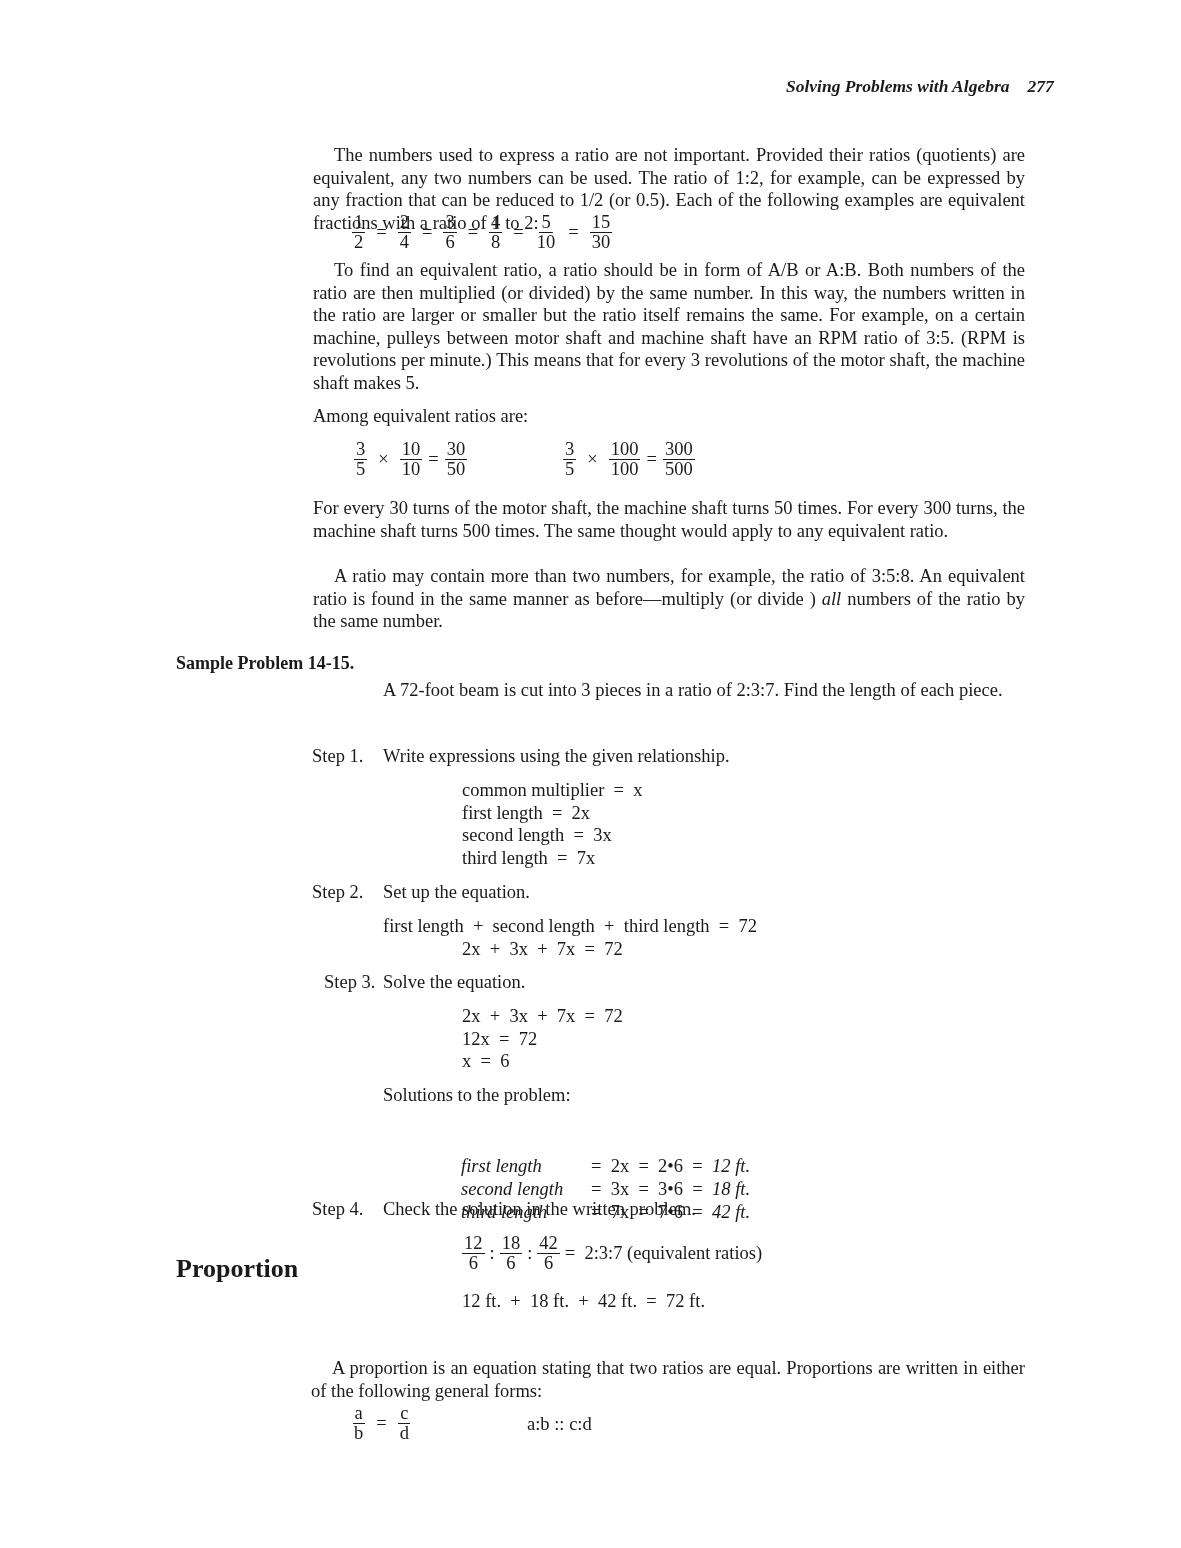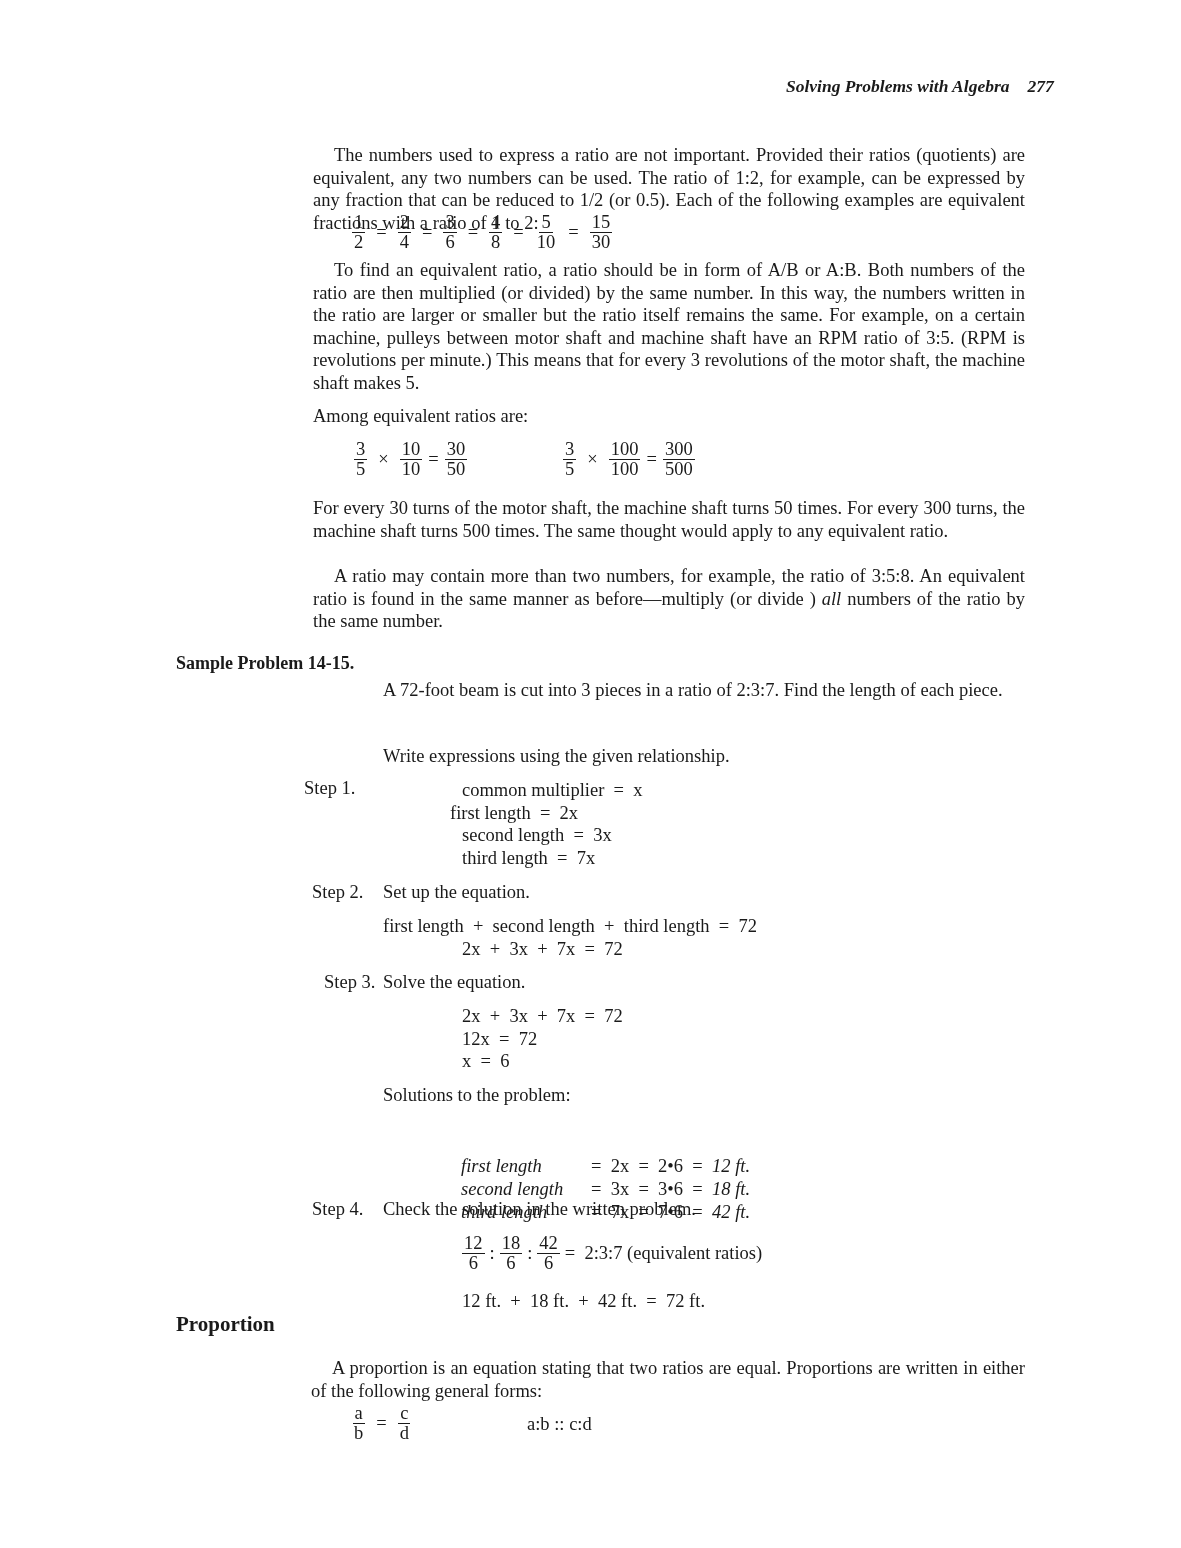--- a/index.html
+++ b/index.html
@@ -18,21 +18,21 @@
   .frac {
     display: inline-flex; flex-direction: column; align-items: center;
     vertical-align: middle; line-height: 19px; margin: 0 2px;
   }
   .frac .num { border-bottom: 1px solid #1a1a1a; padding: 0 2px; }
   .frac .den { padding: 0 2px; }
   .op { display: inline-block; margin: 0 9px; vertical-align: middle; }
   .row { position: absolute; white-space: nowrap; }
   .heading { position: absolute; left: 176px; font-weight: bold; }
   .h-sample { top: 653px; font-size: 18px; }
-  .h-prop { top: 1312px; font-size: 21px; }
+  .h-prop { top: 1254px; font-size: 26px; }
   .line { position: absolute; white-space: pre; line-height: 22.6px; }
   .it { font-style: italic; }
   .sol { position: absolute; left: 461px; line-height: 22.8px; }
   .sol .r { display: flex; white-space: nowrap; }
   .sol .lbl { width: 130px; font-style: italic; }
 </style>
 </head>
 <body>
 
 <div class="header">
@@ -90,24 +90,24 @@
       <span class="den">500</span>
     </span>
 </div>
 
 <div class="para" style="top:497px;">For every 30 turns of the motor shaft, the machine shaft turns 50 times. For every 300 turns, the machine shaft turns 500 times. The same thought would apply to any equivalent ratio.</div>
 <div class="para indent" style="top:565px;"><span>A ratio may contain more than two numbers, for example, the ratio of 3:5:8. An equivalent ratio is found in the same manner as before—multiply (or divide ) </span><span class="it">all</span><span> numbers of the ratio by the same number.</span></div>
 
 <div class="heading h-sample">Sample Problem 14-15.</div>
 <div class="para" style="left:383px; width:642px; top:679px;">A 72-foot beam is cut into 3 pieces in a ratio of 2:3:7. Find the length of each piece.</div>
 
-<div class="line" style="left:304px; top:745px;margin-top:32px;">Step 1.</div>
+<div class="line" style="left:312px; top:745px;">Step 1.</div>
 <div class="line" style="left:383px; top:745px;">Write expressions using the given relationship.</div>
 <div class="line" style="left:462px; top:779px;">common multiplier  =  x</div>
-<div class="line" style="left:450px; top:802px;">first length  =  2x</div>
+<div class="line" style="left:462px; top:802px;">first length  =  2x</div>
 <div class="line" style="left:462px; top:824px;">second length  =  3x</div>
 <div class="line" style="left:462px; top:847px;">third length  =  7x</div>
 
 <div class="line" style="left:312px; top:881px;">Step 2.</div>
 <div class="line" style="left:383px; top:881px;">Set up the equation.</div>
 <div class="line" style="left:383px; top:915px;">first length  +  second length  +  third length  =  72</div>
 <div class="line" style="left:462px; top:938px;">2x  +  3x  +  7x  =  72</div>
 
 <div class="line" style="left:312px; top:971px;margin-left:12px;">Step 3.</div>
 <div class="line" style="left:383px; top:971px;">Solve the equation.</div>

